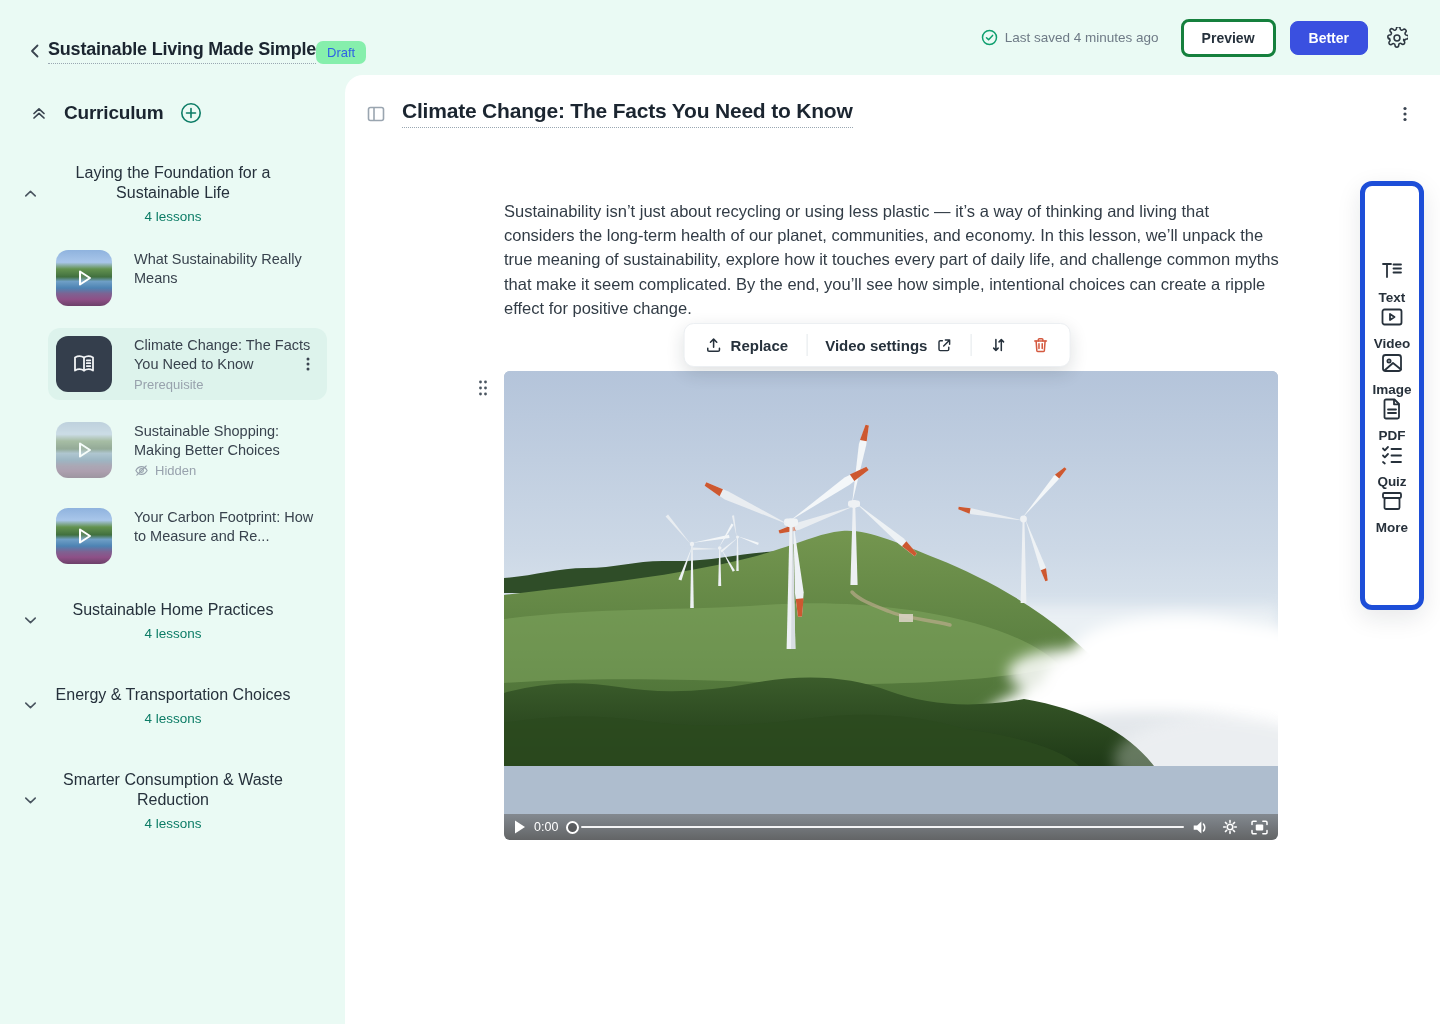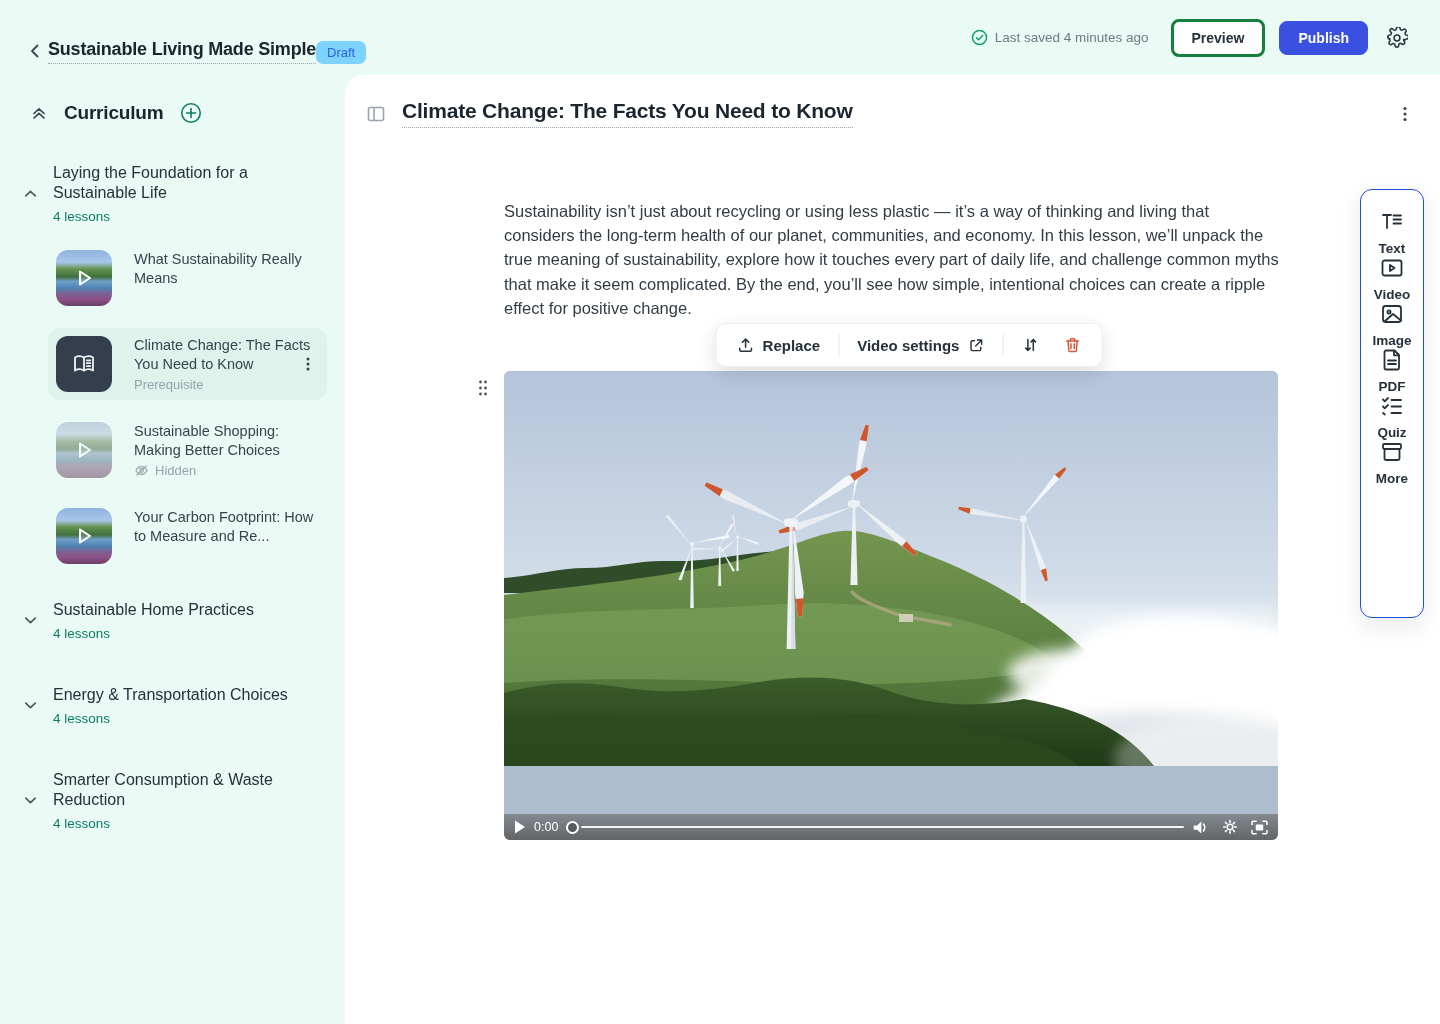--- a/index.html
+++ b/index.html
@@ -18,39 +18,39 @@
     position:absolute; top:0; left:0; right:0; height:75px;
     display:flex; align-items:center; padding:0 28px 0 22px;
   }
   .topbar .left { display:flex; align-items:flex-end; gap:0; flex:1; }
   .icon-btn { background:none; border:none; cursor:pointer; display:flex; align-items:center; justify-content:center; padding:4px; }
   .course-title {
     font-size:18px; font-weight:700; color:#1b2530; letter-spacing:-.2px;
     border-bottom:1.5px dotted #9aa7b2; padding-bottom:3px; cursor:text;
   }
   .badge-draft {
-    background:#7dd3fc; color:#2f62e4; font-size:13px; font-weight:500;
+    background:#86efac; color:#2f62e4; font-size:13px; font-weight:500;
     padding:5px 11px; border-radius:7px; line-height:1;margin-top:29px;
   }
   .topbar .right { display:flex; align-items:center; gap:14px; }
   .saved { display:flex; align-items:center; gap:7px; color:#6e7a86; font-size:13.5px; margin-right:8px; }
   .btn {
     font-family:inherit; font-size:14px; font-weight:600; border-radius:8px;
     padding:9px 18px; cursor:pointer; line-height:1;
   }
   .btn-preview { background:#fff; color:#26313c; border:3px solid #15803d; }
   .btn-publish { background:#3a50e0; color:#fff; border:1px solid #3a50e0; }
 
   
   .sidebar { position:absolute; top:75px; left:0; width:355px; bottom:0; padding:22px 0 0 0; overflow:hidden; }
   .cur-head { display:flex; align-items:center; gap:12px; padding:0 24px 0 26px; margin-bottom:34px; }
   .cur-head h2 { font-size:19px; font-weight:700; color:#1b2530; letter-spacing:-.2px; }
   .section { margin-bottom:26px; }
   .sec-row { display:flex; align-items:center; gap:14px; padding:0 24px 0 22px; cursor:pointer; }
-  .sec-text { flex:1; max-width:240px; }
+  .sec-text { flex:1; max-width:240px;text-align:center; }
   .sec-title { font-size:16px; font-weight:500; color:#26313c; line-height:20px; }
   .sec-count { font-size:13.5px; color:#0c7c66; margin-top:6px; }
   .lessons { margin-top:18px; display:flex; flex-direction:column; gap:14px; padding-left:48px; }
   .lesson {
     display:flex; align-items:flex-start; gap:22px; padding:8px; width:279px;
     border-radius:12px; cursor:pointer; position:relative;
   }
   .lesson.selected { background:#ddf3ec; }
   .thumb {
     width:56px; height:56px; border-radius:12px; flex:none; position:relative; overflow:hidden;
@@ -76,21 +76,21 @@
   .lesson-head h1 {
     font-size:21px; font-weight:700; color:#1b2530; letter-spacing:-.2px;
     border-bottom:1.5px dotted #9aa7b2; padding-bottom:4px; cursor:text;
   }
   .lesson-head .spacer { flex:1; }
   .paragraph {
     position:absolute; left:159px; top:124px; width:776px;
     font-size:16.5px; line-height:24.2px; color:#323c46; cursor:text;
   }
   .float-toolbar {
-    position:absolute; top:248px; left:564px; transform:translateX(-50%);
+    position:absolute; top:248px; left:532px; transform:translateX(-50%);
     background:#fff; border:1px solid #eceff2; border-radius:10px;
     box-shadow:0 6px 18px rgba(23,32,41,.14); display:flex; align-items:center;
     padding:8px 10px; gap:4px; z-index:5;
   }
   .ft-btn {
     display:flex; align-items:center; gap:8px; background:none; border:none; cursor:pointer;
     font-family:inherit; font-size:15px; font-weight:600; color:#26313c; padding:4px 10px; border-radius:7px;
   }
   .ft-sep { width:1px; height:22px; background:#e3e8ec; margin:0 4px; }
   .drag-handle { position:absolute; left:128px; top:300px; cursor:grab; padding:4px; }
@@ -106,25 +106,24 @@
   }
   .controls .time { color:#fff; font-size:12.5px; font-weight:500; }
   .track { flex:1; display:flex; align-items:center; gap:0; position:relative; height:14px; }
   .knob { width:13px; height:13px; border:2.5px solid #fff; border-radius:50%; background:rgba(40,40,40,.35); flex:none; }
   .rail { flex:1; height:2.5px; background:rgba(255,255,255,.92); border-radius:2px; margin-left:2px; }
   .ctrl-icons { display:flex; align-items:center; gap:13px; }
 
   
   .insert-toolbar {
     position:absolute; right:16px; top:181px; width:64px; height:429px;
-    background:#fff; border:1px solid #1d4ed8; border-radius:12px;
+    background:#fff; border:5px solid #1d4ed8; border-radius:12px;
     box-shadow:0 8px 24px rgba(23,32,41,.10);
-    display:flex; flex-direction:column; align-items:center; justify-content:flex-start;
+    display:flex; flex-direction:column; align-items:center; justify-content:center;
     padding:20px 0 18px;
-    margin-top:8px;
   }
   .ins-item { display:flex; flex-direction:column; align-items:center; gap:7px; background:none; border:none; cursor:pointer; font-family:inherit; }
   .ins-item span { font-size:13.5px; font-weight:600; color:#27313b; }
 
   svg { display:block; }
 </style>
 </head>
 <body>
 
 <div class="app">
@@ -141,21 +140,21 @@
     </div>
     <div class="right">
       <div class="saved">
         <svg width="17" height="17" viewBox="0 0 17 17" fill="none" stroke="#0e9f6e" stroke-width="1.5" stroke-linecap="round" stroke-linejoin="round">
             <circle cx="8.5" cy="8.5" r="7"></circle>
             <path d="M5.5 8.7 L7.6 10.8 L11.6 6.4"></path>
           </svg>
         <span>Last saved 4 minutes ago</span>
       </div>
       <button class="btn btn-preview">Preview</button>
-      <button class="btn btn-publish">Publish</button>
+      <button class="btn btn-publish">Better</button>
       <button class="icon-btn">
         <svg width="22" height="22" viewBox="0 0 24 24" fill="none" stroke="#2c3640" stroke-width="1.7" stroke-linecap="round" stroke-linejoin="round">
             <circle cx="12" cy="12" r="3.2"></circle>
             <path d="M19.4 13.5a1.8 1.8 0 0 0 .36 1.98l.07.07a2 2 0 1 1-2.83 2.83l-.07-.07a1.8 1.8 0 0 0-1.98-.36 1.8 1.8 0 0 0-1.09 1.65V20a2 2 0 1 1-4 0v-.1a1.8 1.8 0 0 0-1.18-1.65 1.8 1.8 0 0 0-1.98.36l-.07.07a2 2 0 1 1-2.83-2.83l.07-.07a1.8 1.8 0 0 0 .36-1.98 1.8 1.8 0 0 0-1.65-1.09H4a2 2 0 1 1 0-4h.1a1.8 1.8 0 0 0 1.65-1.18 1.8 1.8 0 0 0-.36-1.98l-.07-.07A2 2 0 1 1 8.15 2.9l.07.07a1.8 1.8 0 0 0 1.98.36h.1A1.8 1.8 0 0 0 11.39 1.68V1.6a2 2 0 1 1 4 0v.1a1.8 1.8 0 0 0 1.09 1.65 1.8 1.8 0 0 0 1.98-.36l.07-.07a2 2 0 1 1 2.83 2.83l-.07.07a1.8 1.8 0 0 0-.36 1.98v.1a1.8 1.8 0 0 0 1.65 1.09h.08a2 2 0 1 1 0 4h-.1a1.8 1.8 0 0 0-1.65 1.09z"></path>
           </svg>
       </button>
     </div>
   </header>
 
   <aside class="sidebar">

